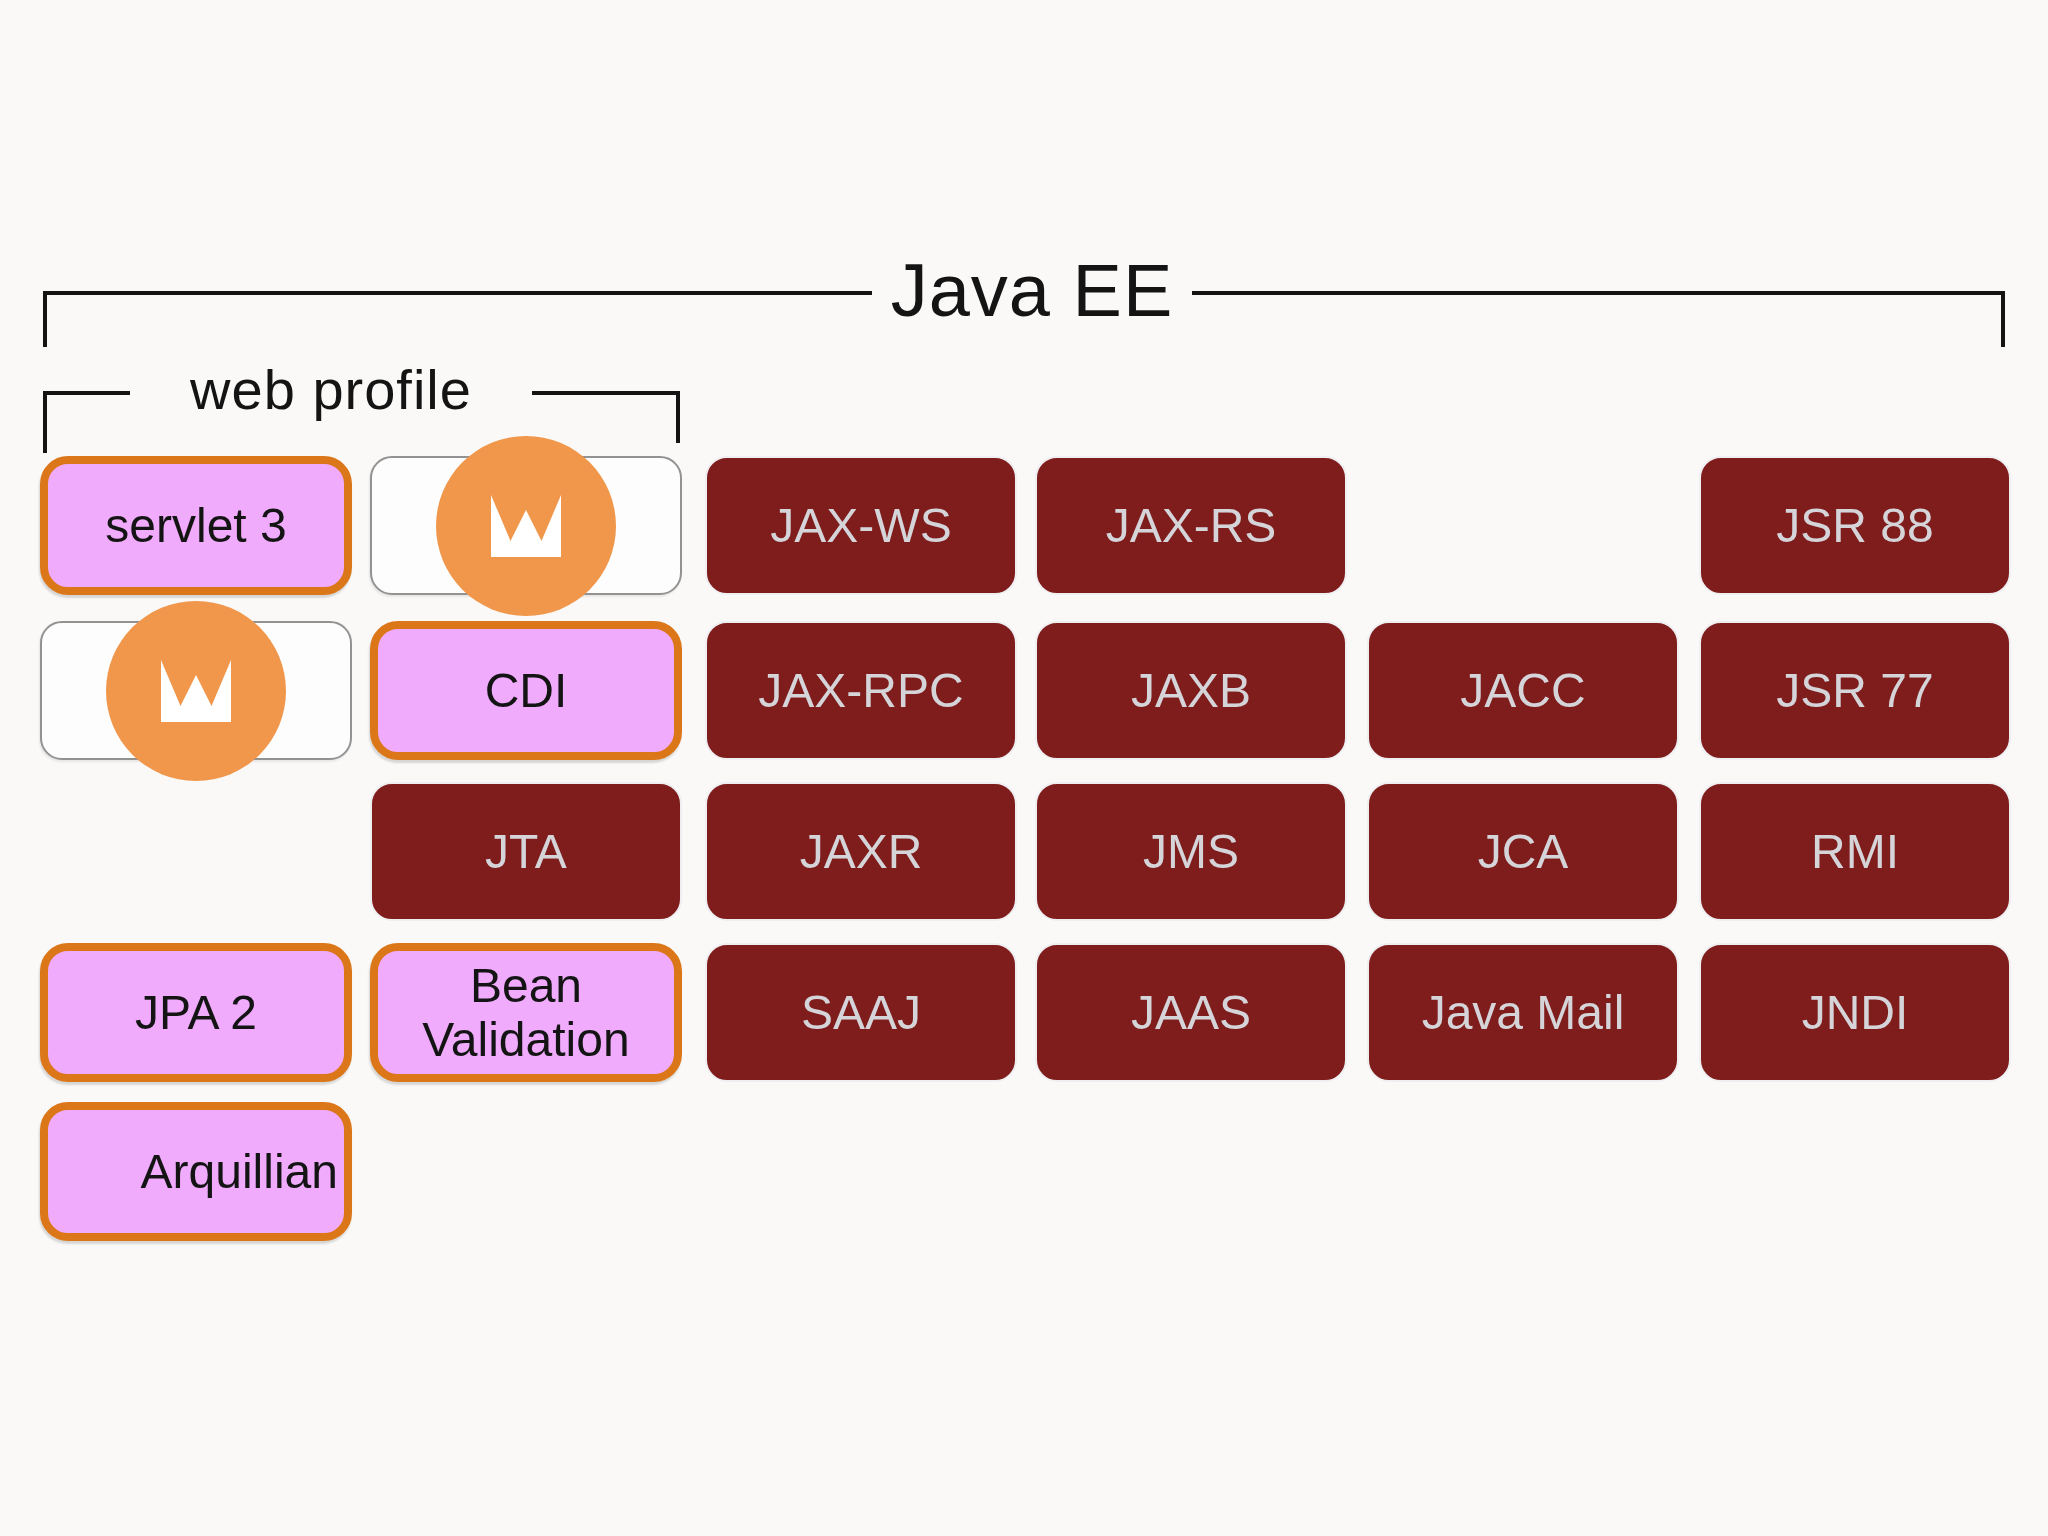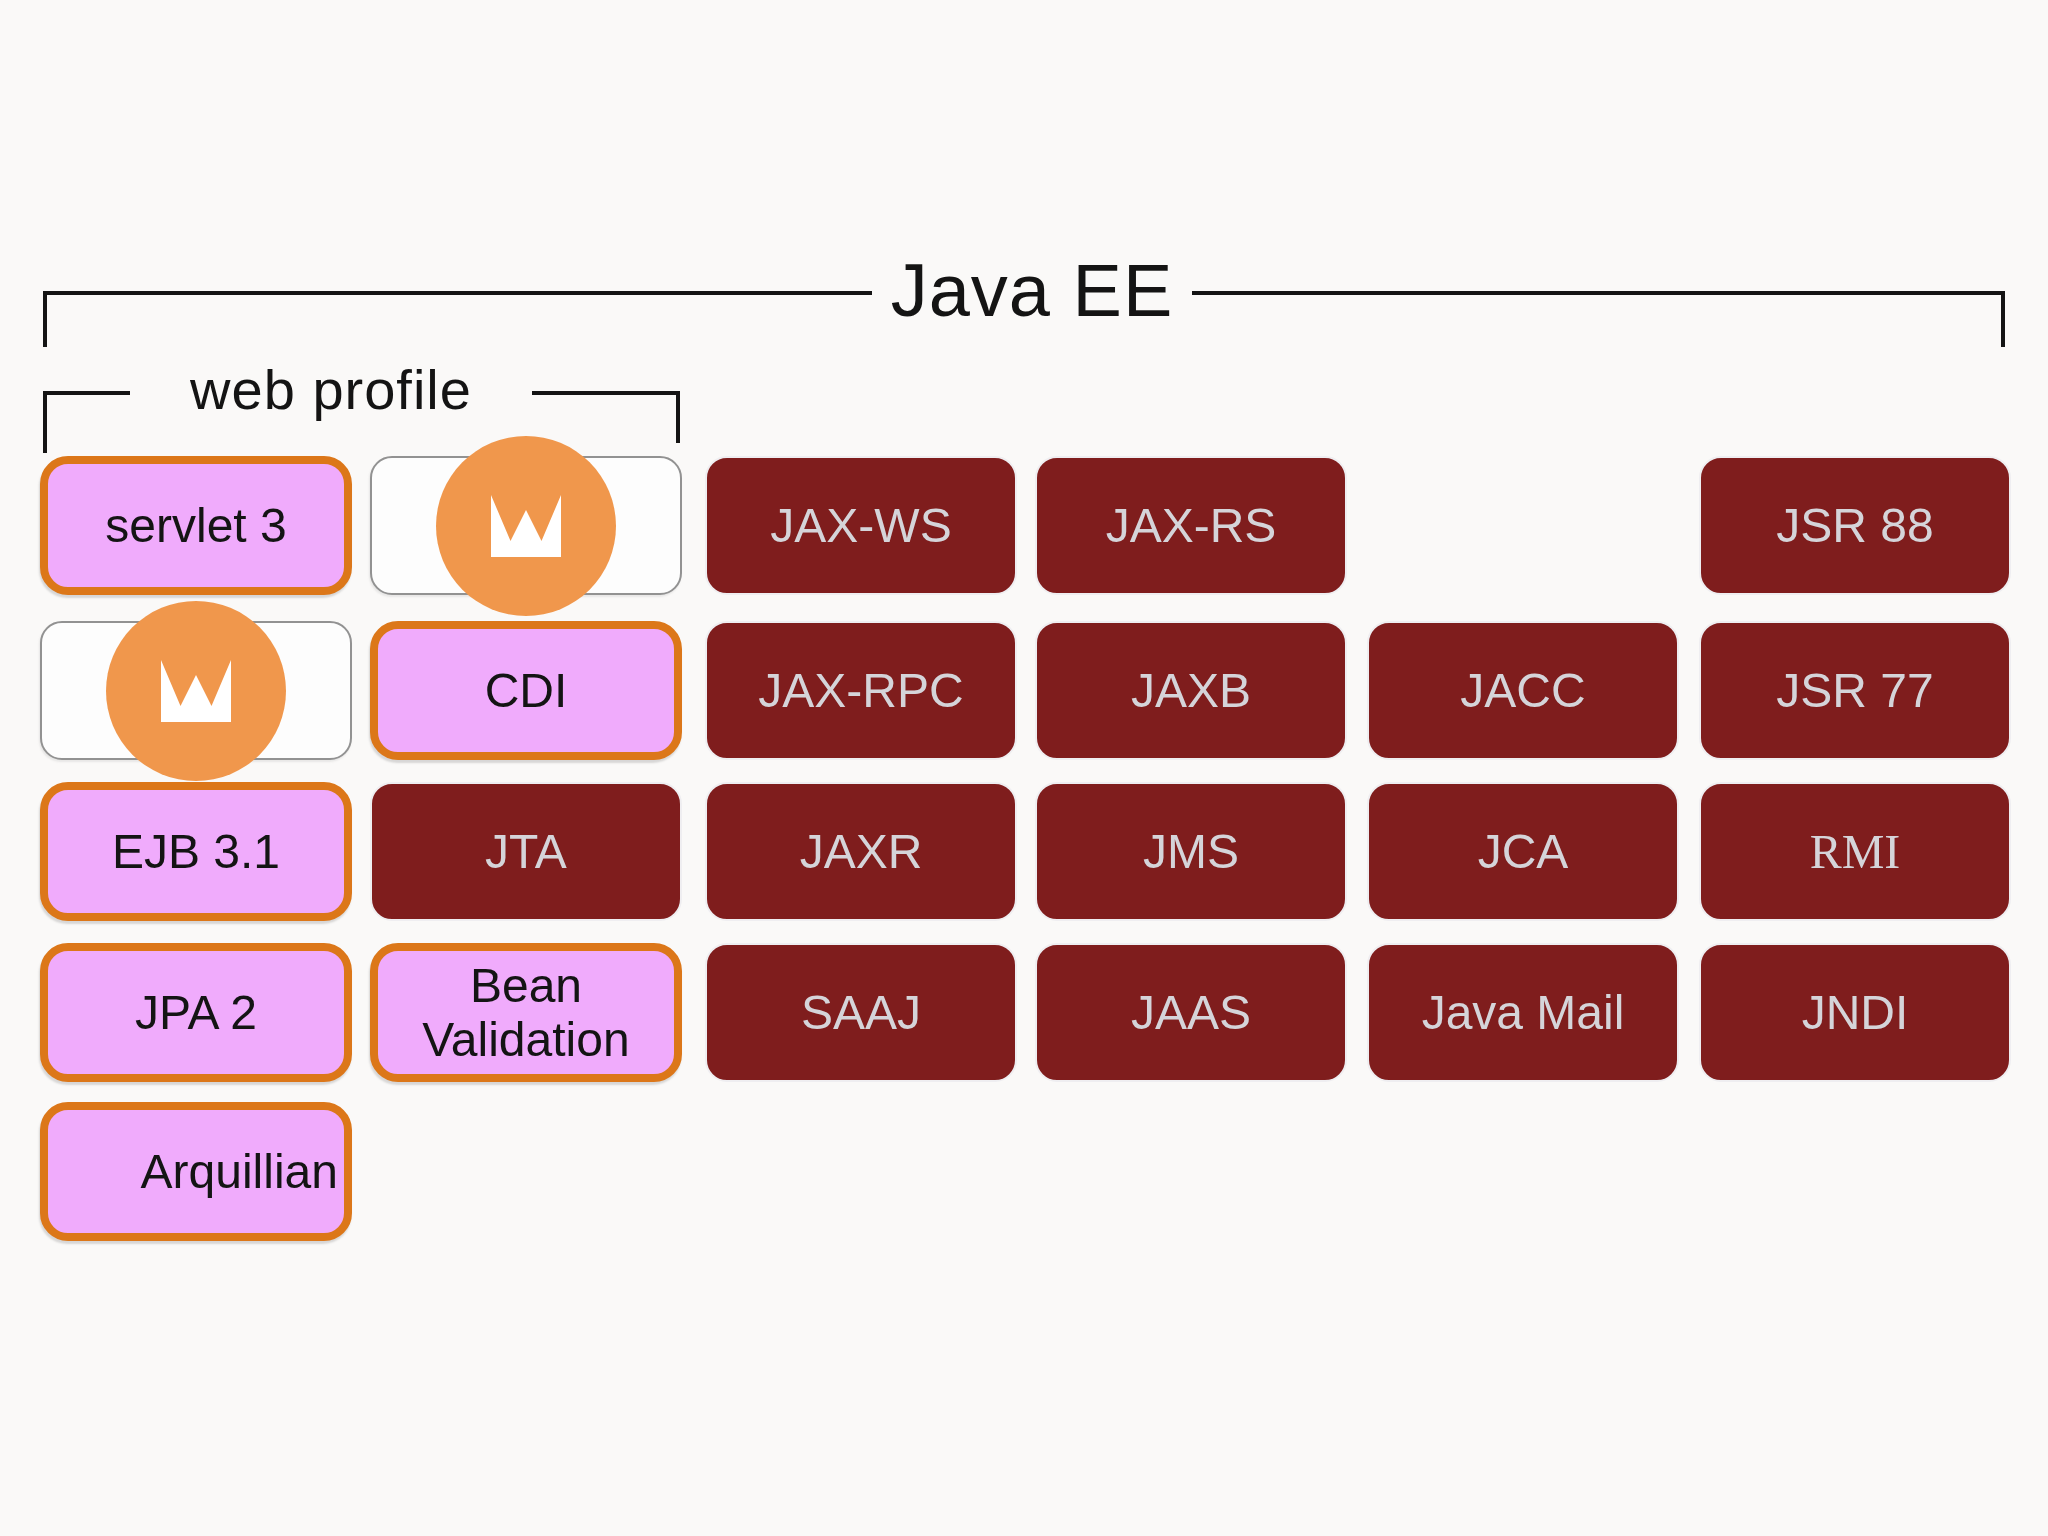--- a/index.html
+++ b/index.html
@@ -104,26 +104,25 @@
     <div class="crown-badge" style="left: 106px; top: 600.5px;">
       <svg width="70" height="62" viewBox="0 0 70 62">
         <polygon points="0,62 0,0 19.5,46 35,15 50.5,46 70,0 70,62" fill="#ffffff"></polygon>
       </svg>
     </div>
     <div class="box highlight" style="left: 370px; top: 621px; width: 312px; height: 139px;"><span class="box-label">CDI</span></div>
     <div class="box faded" style="left: 705px; top: 621px; width: 312px; height: 139px;"><span class="box-label">JAX-RPC</span></div>
     <div class="box faded" style="left: 1035px; top: 621px; width: 312px; height: 139px;"><span class="box-label">JAXB</span></div>
     <div class="box faded" style="left: 1367px; top: 621px; width: 312px; height: 139px;"><span class="box-label">JACC</span></div>
     <div class="box faded" style="left: 1699px; top: 621px; width: 312px; height: 139px;"><span class="box-label">JSR 77</span></div>
-    <div class="box highlight" style="left: 40px; top: 782px; width: 312px; height: 139px;"><span class="box-label">EJB 3.1</span></div>
     <div class="box faded" style="left: 370px; top: 782px; width: 312px; height: 139px;"><span class="box-label">JTA</span></div>
     <div class="box faded" style="left: 705px; top: 782px; width: 312px; height: 139px;"><span class="box-label">JAXR</span></div>
     <div class="box faded" style="left: 1035px; top: 782px; width: 312px; height: 139px;"><span class="box-label">JMS</span></div>
     <div class="box faded" style="left: 1367px; top: 782px; width: 312px; height: 139px;"><span class="box-label">JCA</span></div>
-    <div class="box faded" style="left: 1699px; top: 782px; width: 312px; height: 139px; font-family: Liberation Serif, serif;"><span class="box-label">RMI</span></div>
+    <div class="box faded" style="left: 1699px; top: 782px; width: 312px; height: 139px;"><span class="box-label">RMI</span></div>
     <div class="box highlight" style="left: 40px; top: 943px; width: 312px; height: 139px;"><span class="box-label">JPA 2</span></div>
     <div class="box highlight" style="left: 370px; top: 943px; width: 312px; height: 139px;"><span class="box-label">Bean
 Validation</span></div>
     <div class="box faded" style="left: 705px; top: 943px; width: 312px; height: 139px;"><span class="box-label">SAAJ</span></div>
     <div class="box faded" style="left: 1035px; top: 943px; width: 312px; height: 139px;"><span class="box-label">JAAS</span></div>
     <div class="box faded" style="left: 1367px; top: 943px; width: 312px; height: 139px;"><span class="box-label">Java Mail</span></div>
     <div class="box faded" style="left: 1699px; top: 943px; width: 312px; height: 139px;"><span class="box-label">JNDI</span></div>
     <div class="box highlight" style="left: 40px; top: 1102px; width: 312px; height: 139px; text-align: right;"><span class="box-label">Arquillian</span></div>
   </div>
 

